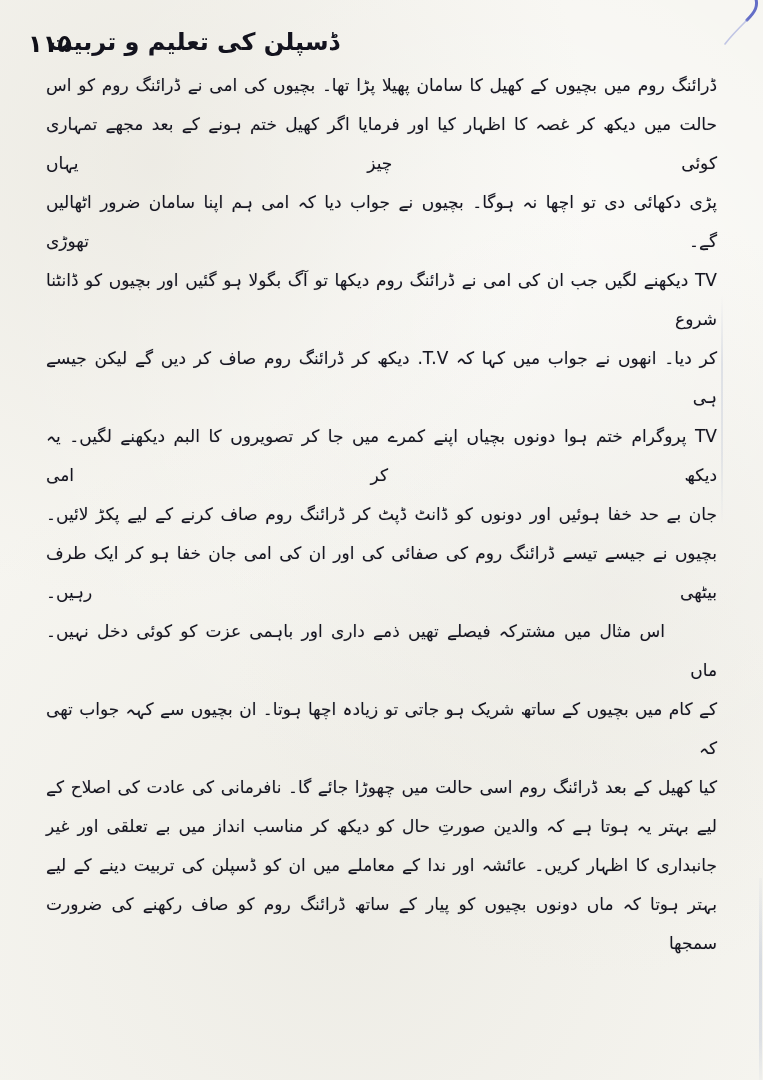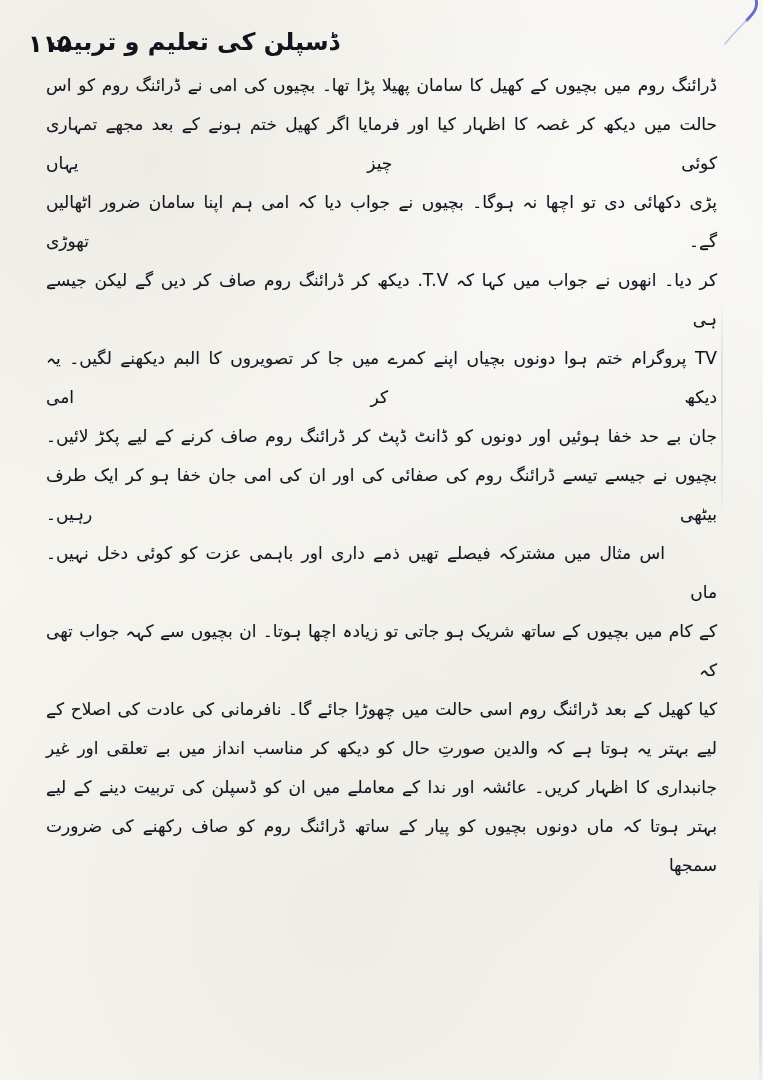--- a/index.html
+++ b/index.html
@@ -65,20 +65,21 @@
   <div class="header">
     <div class="page-number">۱۱۵</div>
     <div class="header-title">ڈسپلن کی تعلیم و تربیت</div>
   </div>
 
   <div class="text-body">
       <div class="para">
         <div class="line">ڈرائنگ روم میں بچیوں کے کھیل کا سامان پھیلا پڑا تھا۔ بچیوں کی امی نے ڈرائنگ روم کو اس</div>
         <div class="line">حالت میں دیکھ کر غصہ کا اظہار کیا اور فرمایا اگر کھیل ختم ہونے کے بعد مجھے تمہاری کوئی چیز یہاں</div>
         <div class="line">پڑی دکھائی دی تو اچھا نہ ہوگا۔ بچیوں نے جواب دیا کہ امی ہم اپنا سامان ضرور اٹھالیں گے۔ تھوڑی</div>
+        <div class="line">TV دیکھنے لگیں جب ان کی امی نے ڈرائنگ روم دیکھا تو آگ بگولا ہو گئیں اور بچیوں کو ڈانٹنا شروع</div>
         <div class="line">کر دیا۔ انھوں نے جواب میں کہا کہ T.V. دیکھ کر ڈرائنگ روم صاف کر دیں گے لیکن جیسے ہی</div>
         <div class="line">TV پروگرام ختم ہوا دونوں بچیاں اپنے کمرے میں جا کر تصویروں کا البم دیکھنے لگیں۔ یہ دیکھ کر امی</div>
         <div class="line">جان بے حد خفا ہوئیں اور دونوں کو ڈانٹ ڈپٹ کر ڈرائنگ روم صاف کرنے کے لیے پکڑ لائیں۔</div>
         <div class="line">بچیوں نے جیسے تیسے ڈرائنگ روم کی صفائی کی اور ان کی امی جان خفا ہو کر ایک طرف بیٹھی رہیں۔</div>
       </div>
       <div class="para">
         <div class="line indent">اس مثال میں مشترکہ فیصلے تھیں ذمے داری اور باہمی عزت کو کوئی دخل نہیں۔ ماں</div>
         <div class="line">کے کام میں بچیوں کے ساتھ شریک ہو جاتی تو زیادہ اچھا ہوتا۔ ان بچیوں سے کہہ جواب تھی کہ</div>
         <div class="line">کیا کھیل کے بعد ڈرائنگ روم اسی حالت میں چھوڑا جائے گا۔ نافرمانی کی عادت کی اصلاح کے</div>
         <div class="line">لیے بہتر یہ ہوتا ہے کہ والدین صورتِ حال کو دیکھ کر مناسب انداز میں بے تعلقی اور غیر</div>

